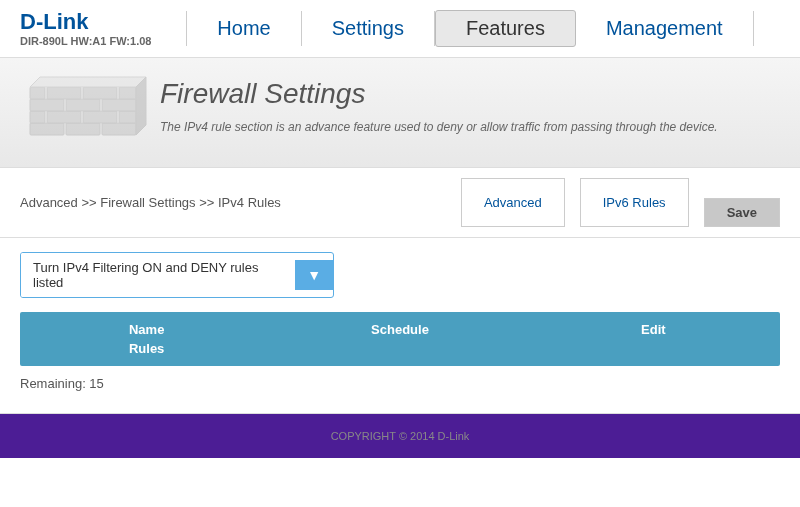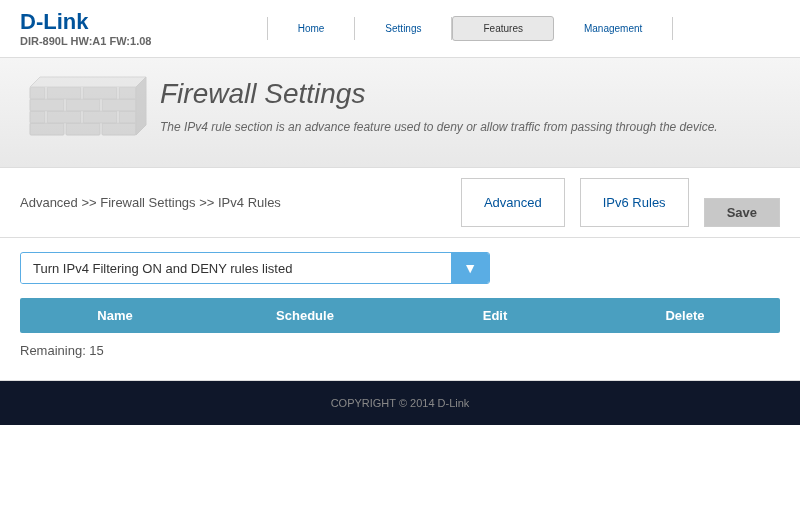--- a/index.html
+++ b/index.html
@@ -34,21 +34,21 @@
     }
     .nav {
       display: flex;
       flex: 1;
       justify-content: center;
       align-items: center;
       gap: 0;
     }
     .nav-item {
       padding: 6px 30px;
-      font-size: 10px;
+      font-size: 20px;
       color: #00539b;
       cursor: pointer;
       border: none;
       background: none;
       border-right: 1px solid #ccc;
       text-decoration: none;
     }
     .nav-item:first-child {
       border-left: 1px solid #ccc;
     }
@@ -128,21 +128,21 @@
     .content {
       padding: 14px 20px;
       background: #fff;
     }
 
     
     .dropdown-container {
       display: flex;
       align-items: center;
       margin-bottom: 14px;
-      width: 470px;
+      width: 314px;
       border: 1px solid #5aade4;
       border-radius: 3px;
       overflow: hidden;
     }
     .dropdown-text {
       flex: 1;
       padding: 7px 12px;
       font-size: 13px;
       color: #333;
       background: #fff;
@@ -151,21 +151,21 @@
       background: #5aade4;
       padding: 7px 12px;
       color: #fff;
       font-size: 14px;
       cursor: pointer;
     }
 
     
     .table-header {
       display: grid;
-      grid-template-columns: 1fr 1fr 1fr 1fr;
+      grid-template-columns: 1fr 1fr 1fr;
       background: #4a9fc0;
       color: #fff;
       font-size: 13px;
       font-weight: bold;
       text-align: center;
       padding: 8px 0;
       border-radius: 2px;
       margin-bottom: 10px;
     }
     .table-header span {
@@ -194,21 +194,21 @@
     }
 
     
     .footer {
       text-align: center;
       padding: 16px;
       font-size: 11px;
       color: #888;
       border-top: 1px solid #ddd;
       margin-top: 8px;
-      background: #0f172a;
+      background: #4c1d95;
     }
 
     
     .brick-svg { opacity: 0.5; }
   </style>
 </head>
 <body>
 
 <div class="header">
   <div class="logo-area">
@@ -275,21 +275,21 @@
 
   <div class="dropdown-container">
     <div class="dropdown-text">Turn IPv4 Filtering ON and DENY rules listed</div>
     <div class="dropdown-arrow">▼</div>
   </div>
 
   <div class="table-header">
     <span>Name</span>
     <span>Schedule</span>
     <span>Edit</span>
-    <span>Delete</span>
+    <span>Rules</span>
   </div>
 
   <div class="add-rule-row">
     <span class="remaining-text">Remaining: 15</span>
   </div>
 </div>
 
 <div class="footer">
   <span>COPYRIGHT © 2014 D-Link</span>
 </div>

